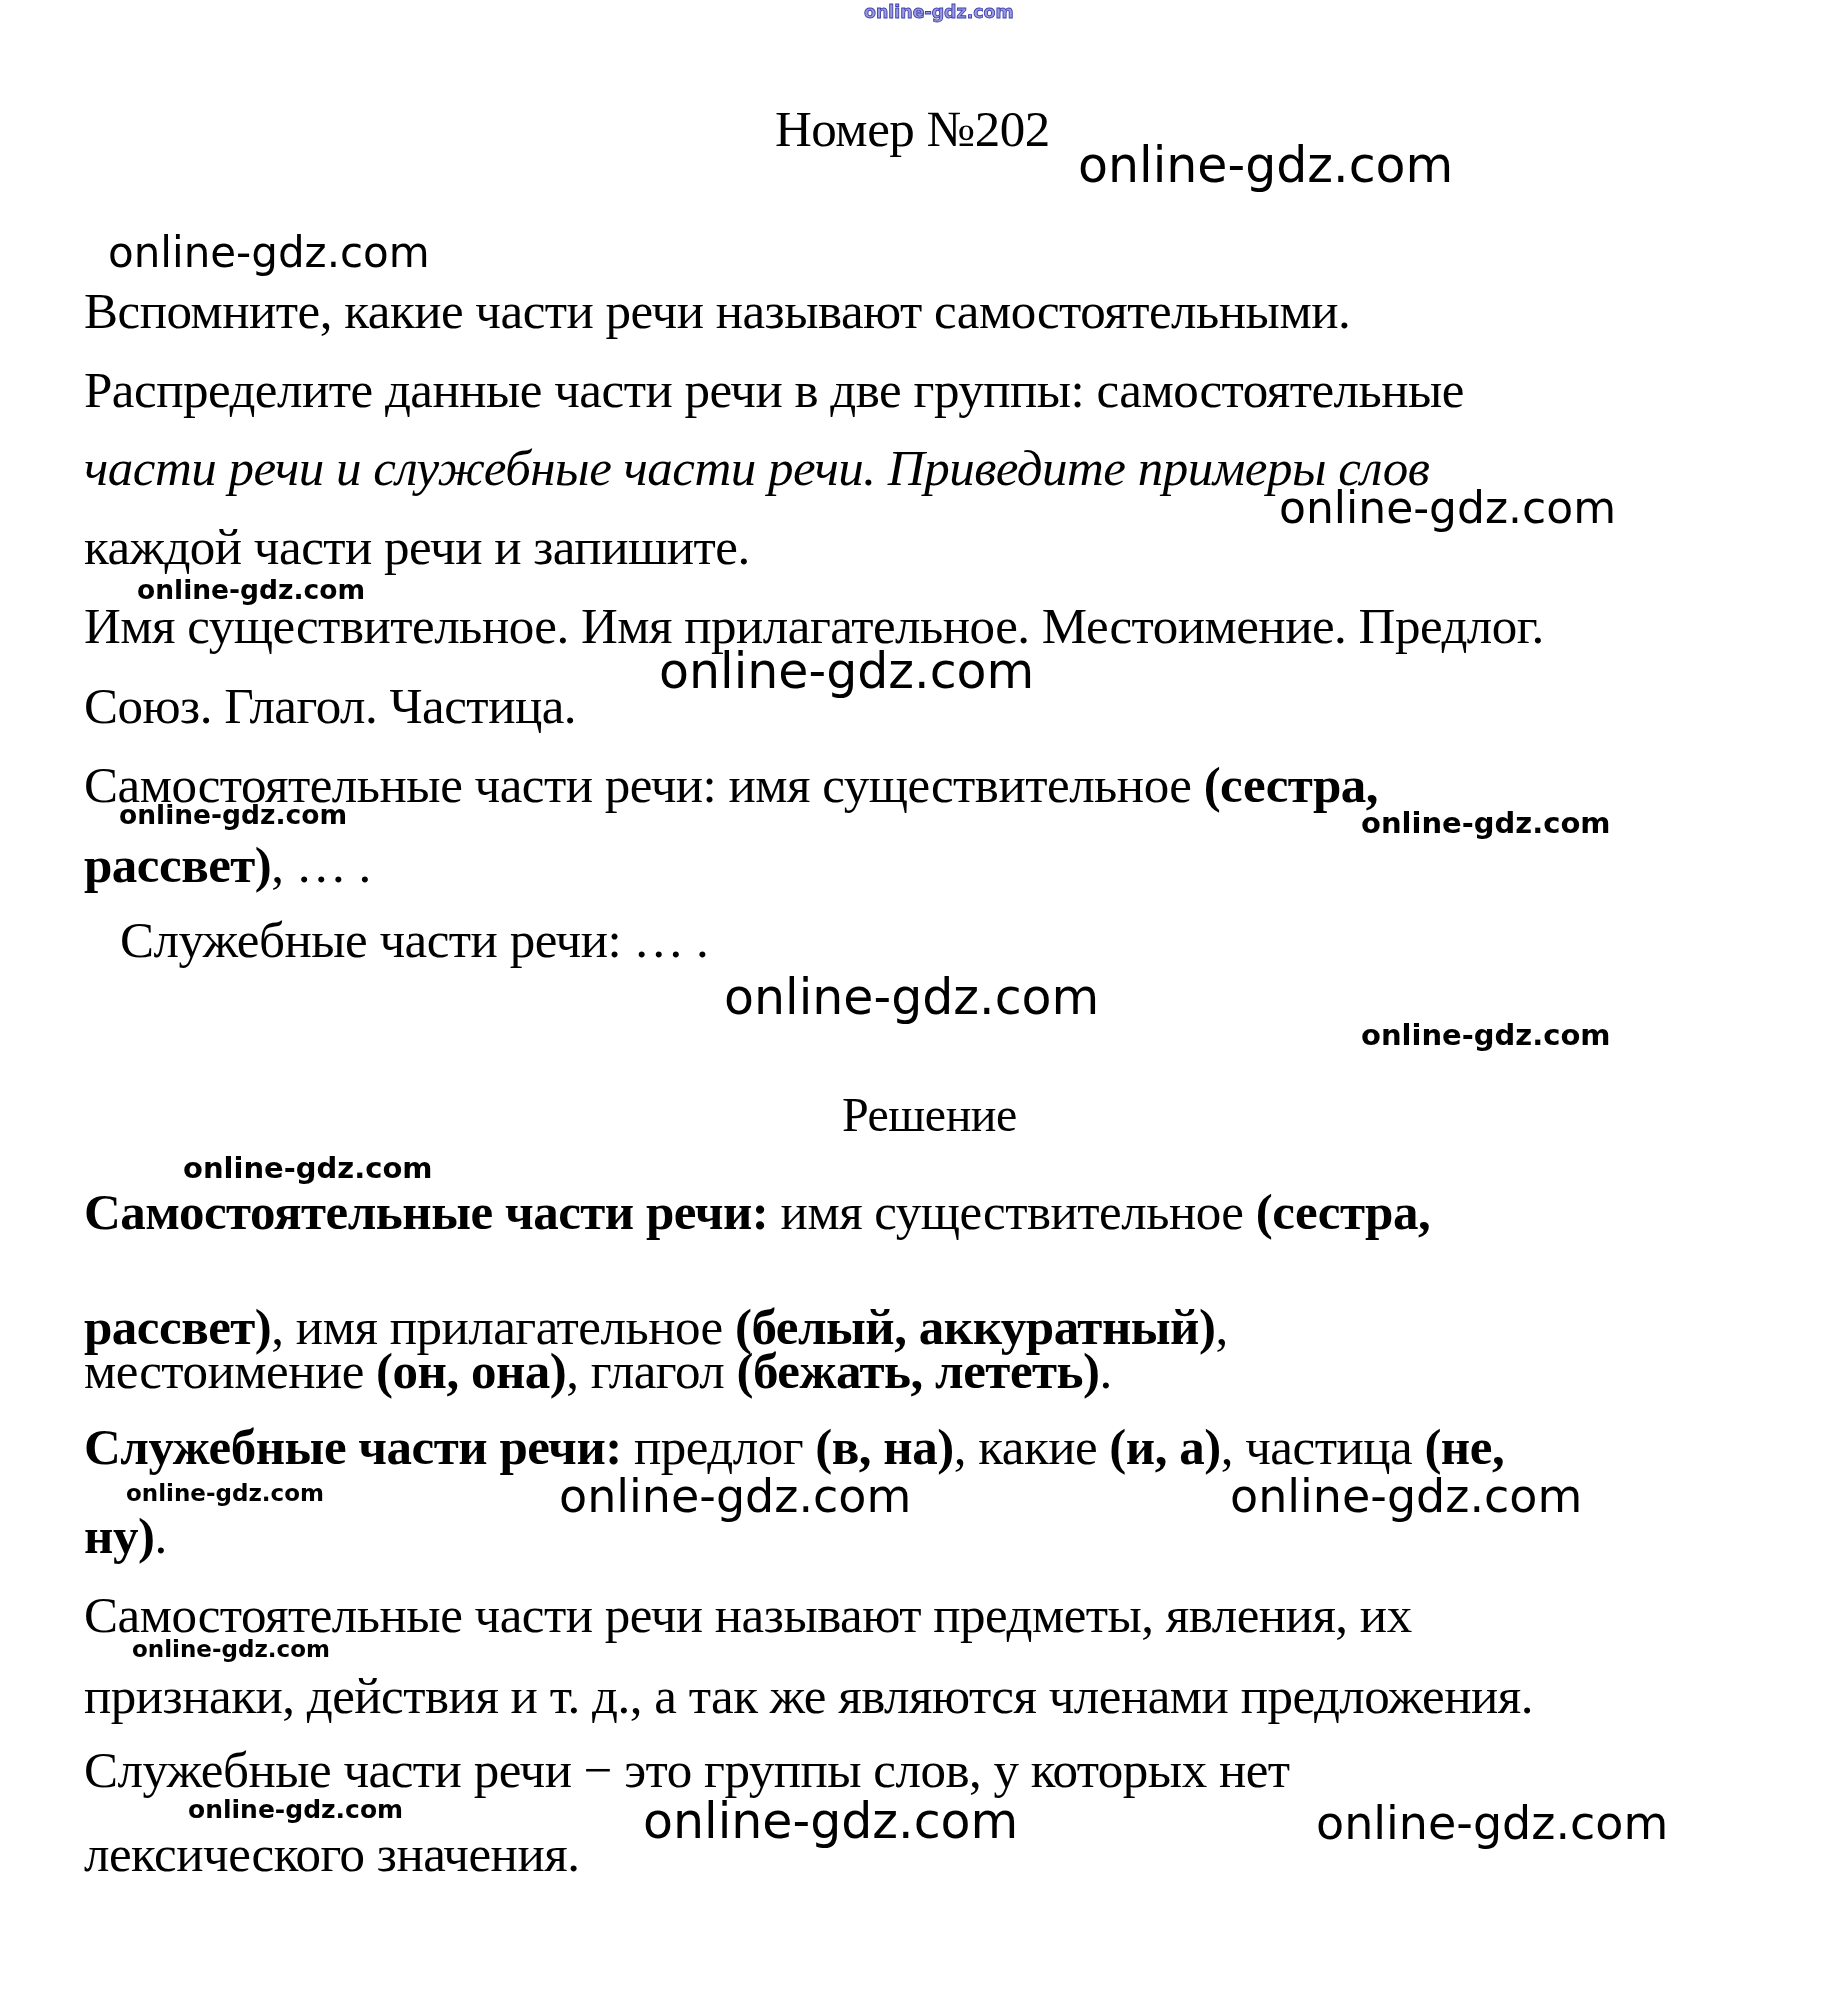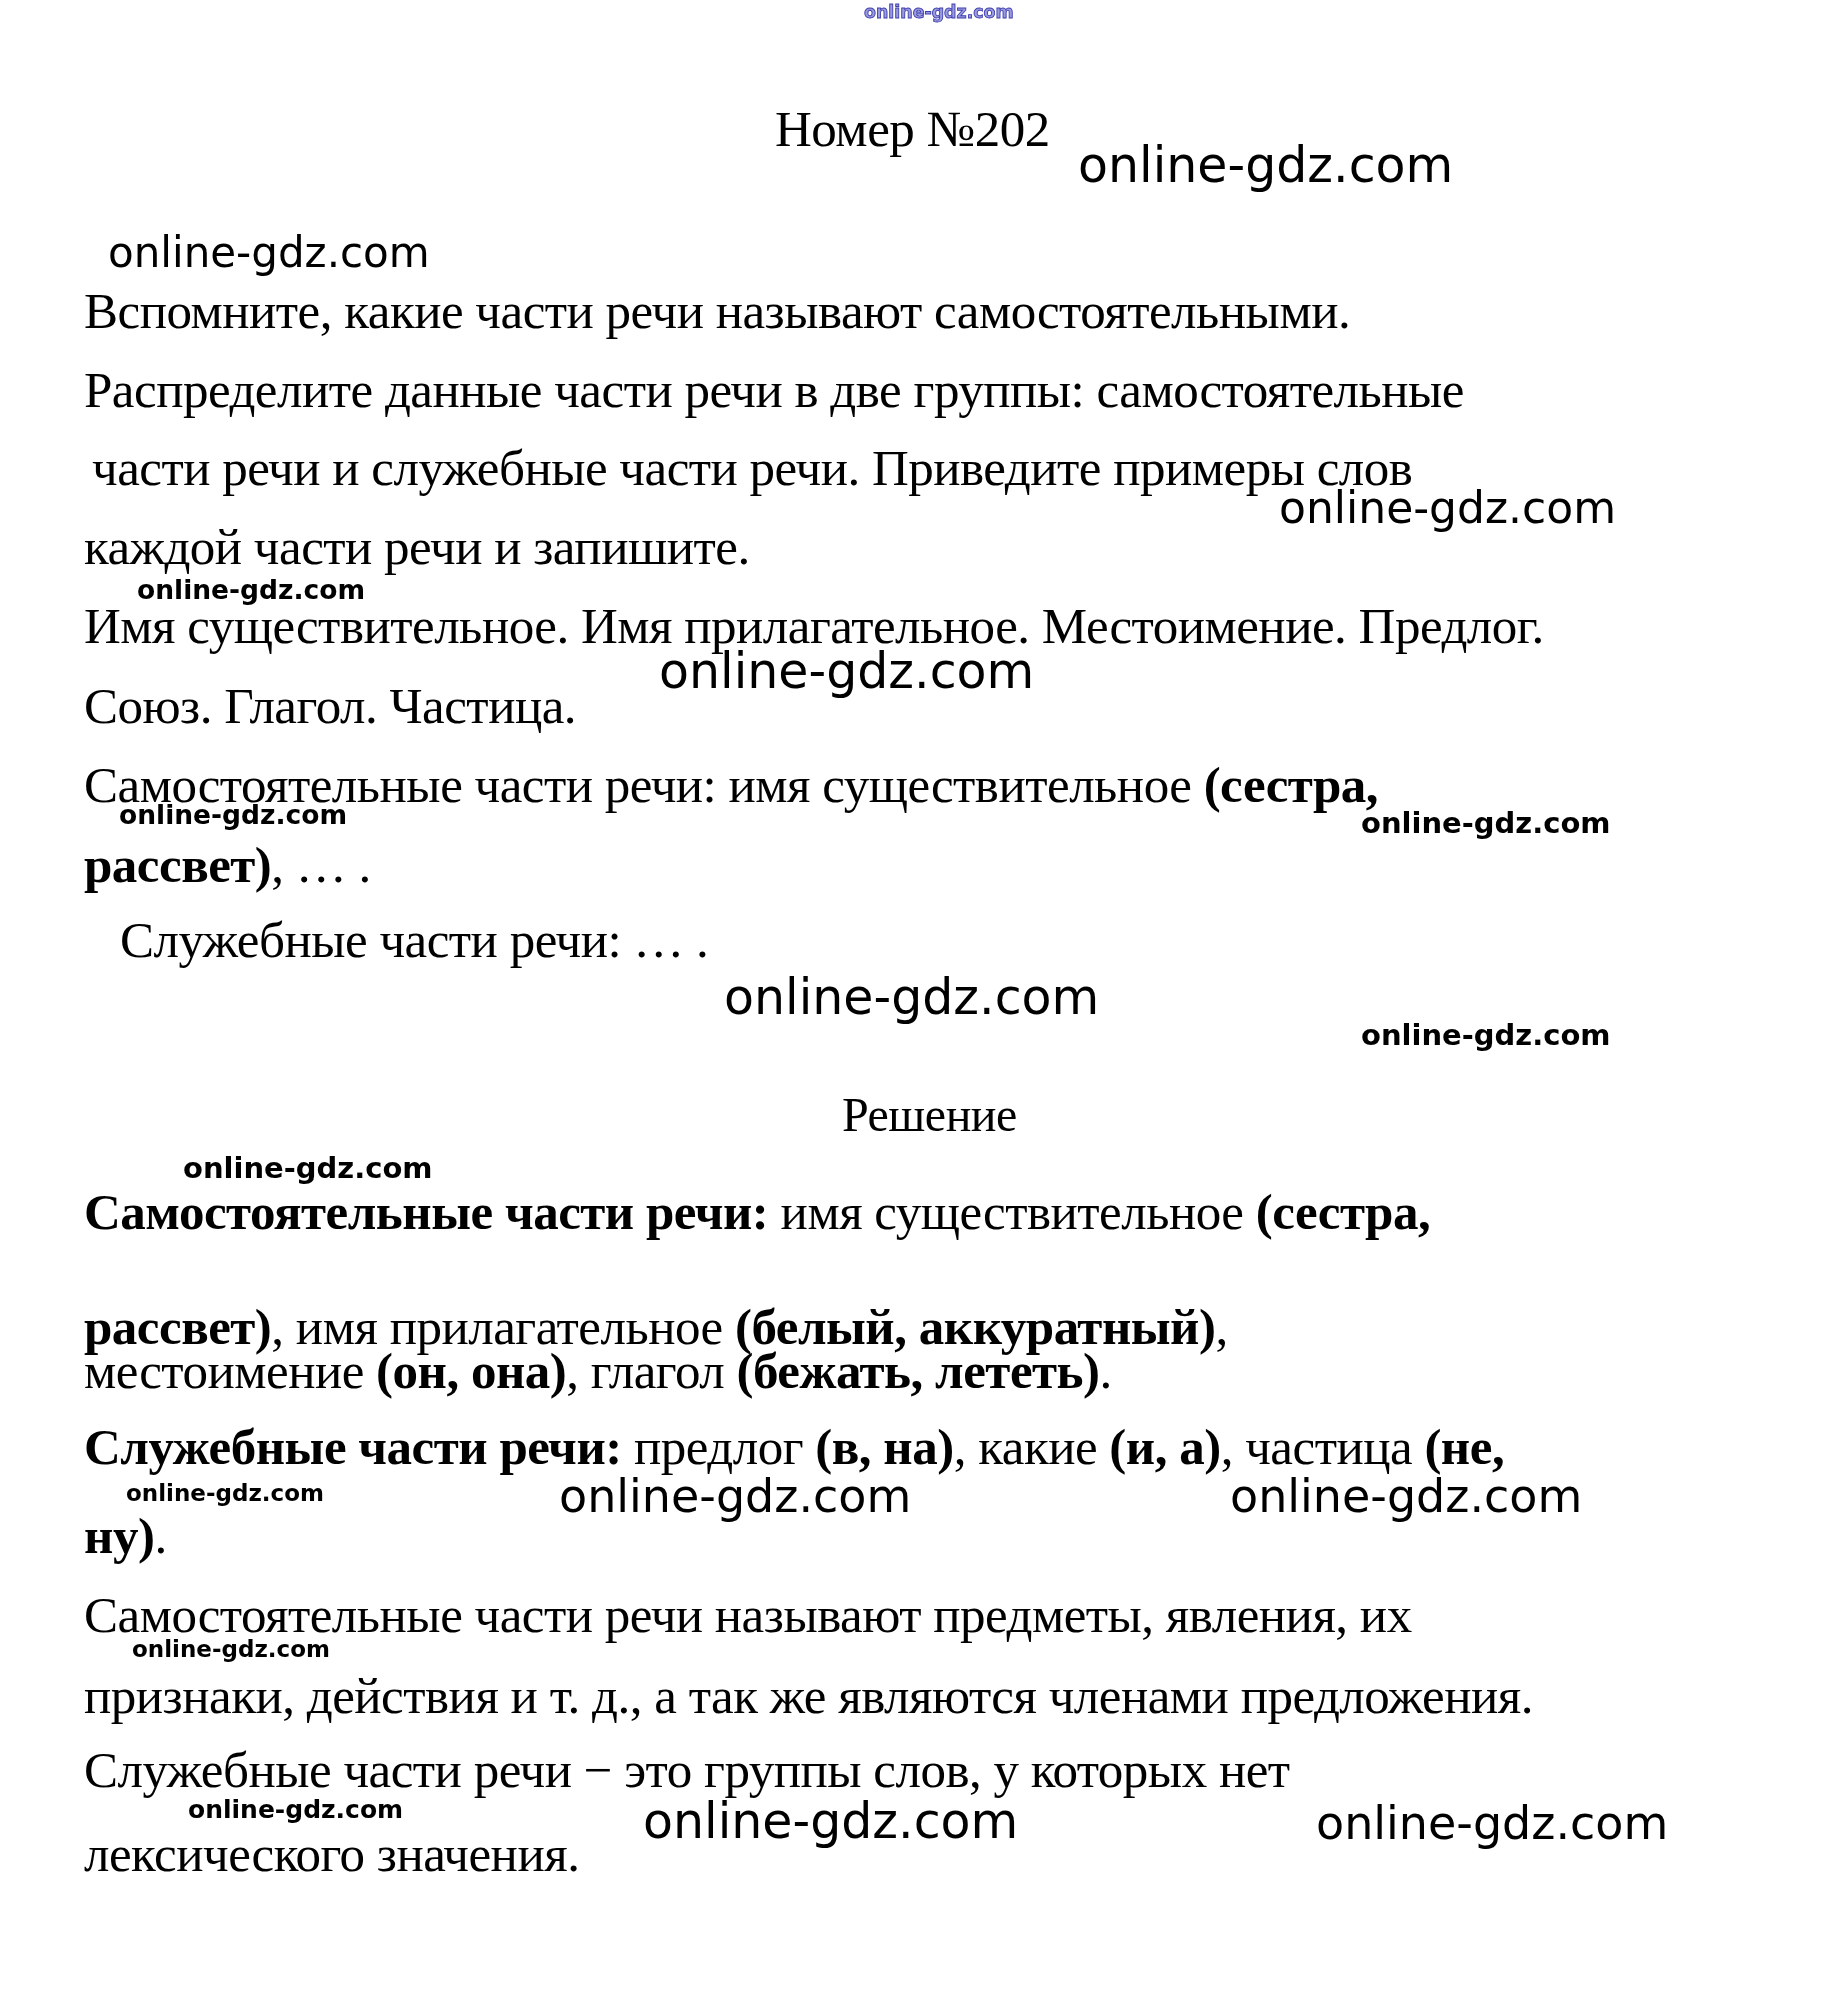--- a/index.html
+++ b/index.html
@@ -50,21 +50,21 @@
 
 <div class="wm wm-tiny" style="left:864px; top:1.8px;">online-gdz.com</div>
 
 <div class="line serif-title" style="left:775px; top:101px;">Номер №202</div>
 <div class="wm wm-xl" style="left:1078px; top:137px;">online-gdz.com</div>
 
 <div class="wm wm-46" style="left:108px; top:228px;">online-gdz.com</div>
 
 <div class="line" style="left:84px; top:283px;">Вспомните, какие части речи называют самостоятельными.</div>
 <div class="line" style="left:84px; top:362px;">Распределите данные части речи в две группы: самостоятельные</div>
-<div class="line" style="left:92px; top:440px;">части речи и служебные части речи. Приведите примеры слов</div>
+<div class="line" style="left:84px; top:440px;font-style:italic;">части речи и служебные части речи. Приведите примеры слов</div>
 <div class="line" style="left:84px; top:519px;">каждой части речи и запишите.</div>
 <div class="wm wm-48" style="left:1279px; top:482px;">online-gdz.com</div>
 
 <div class="wm wm-sm" style="left:137px; top:574px;">online-gdz.com</div>
 
 <div class="line" style="left:84px; top:598px;">Имя существительное. Имя прилагательное. Местоимение. Предлог.</div>
 <div class="line" style="left:84px; top:678px;">Союз. Глагол. Частица.</div>
 <div class="wm wm-xl" style="left:659px; top:643px;">online-gdz.com</div>
 
 <div class="line" style="left:84px; top:757px;"><span>Самостоятельные части речи: имя существительное </span><b>(сестра,</b></div>

